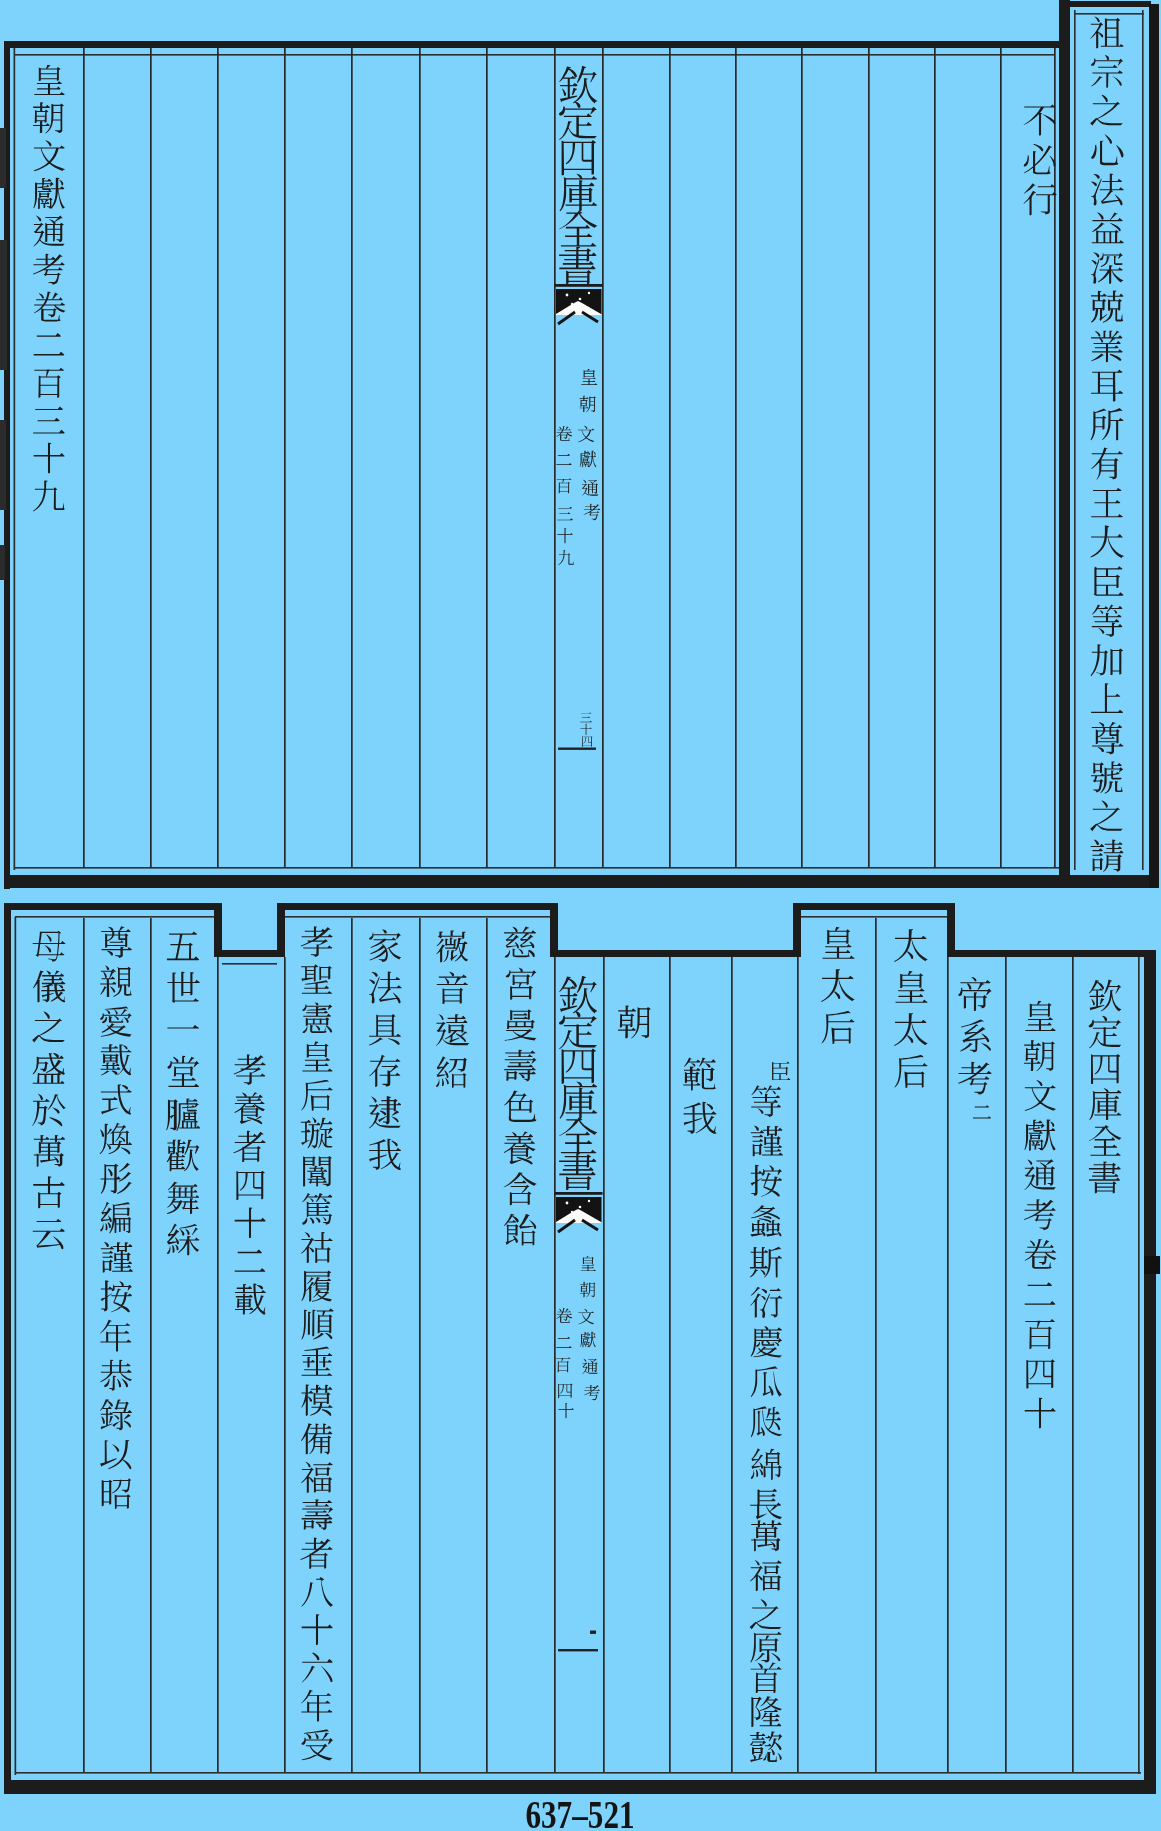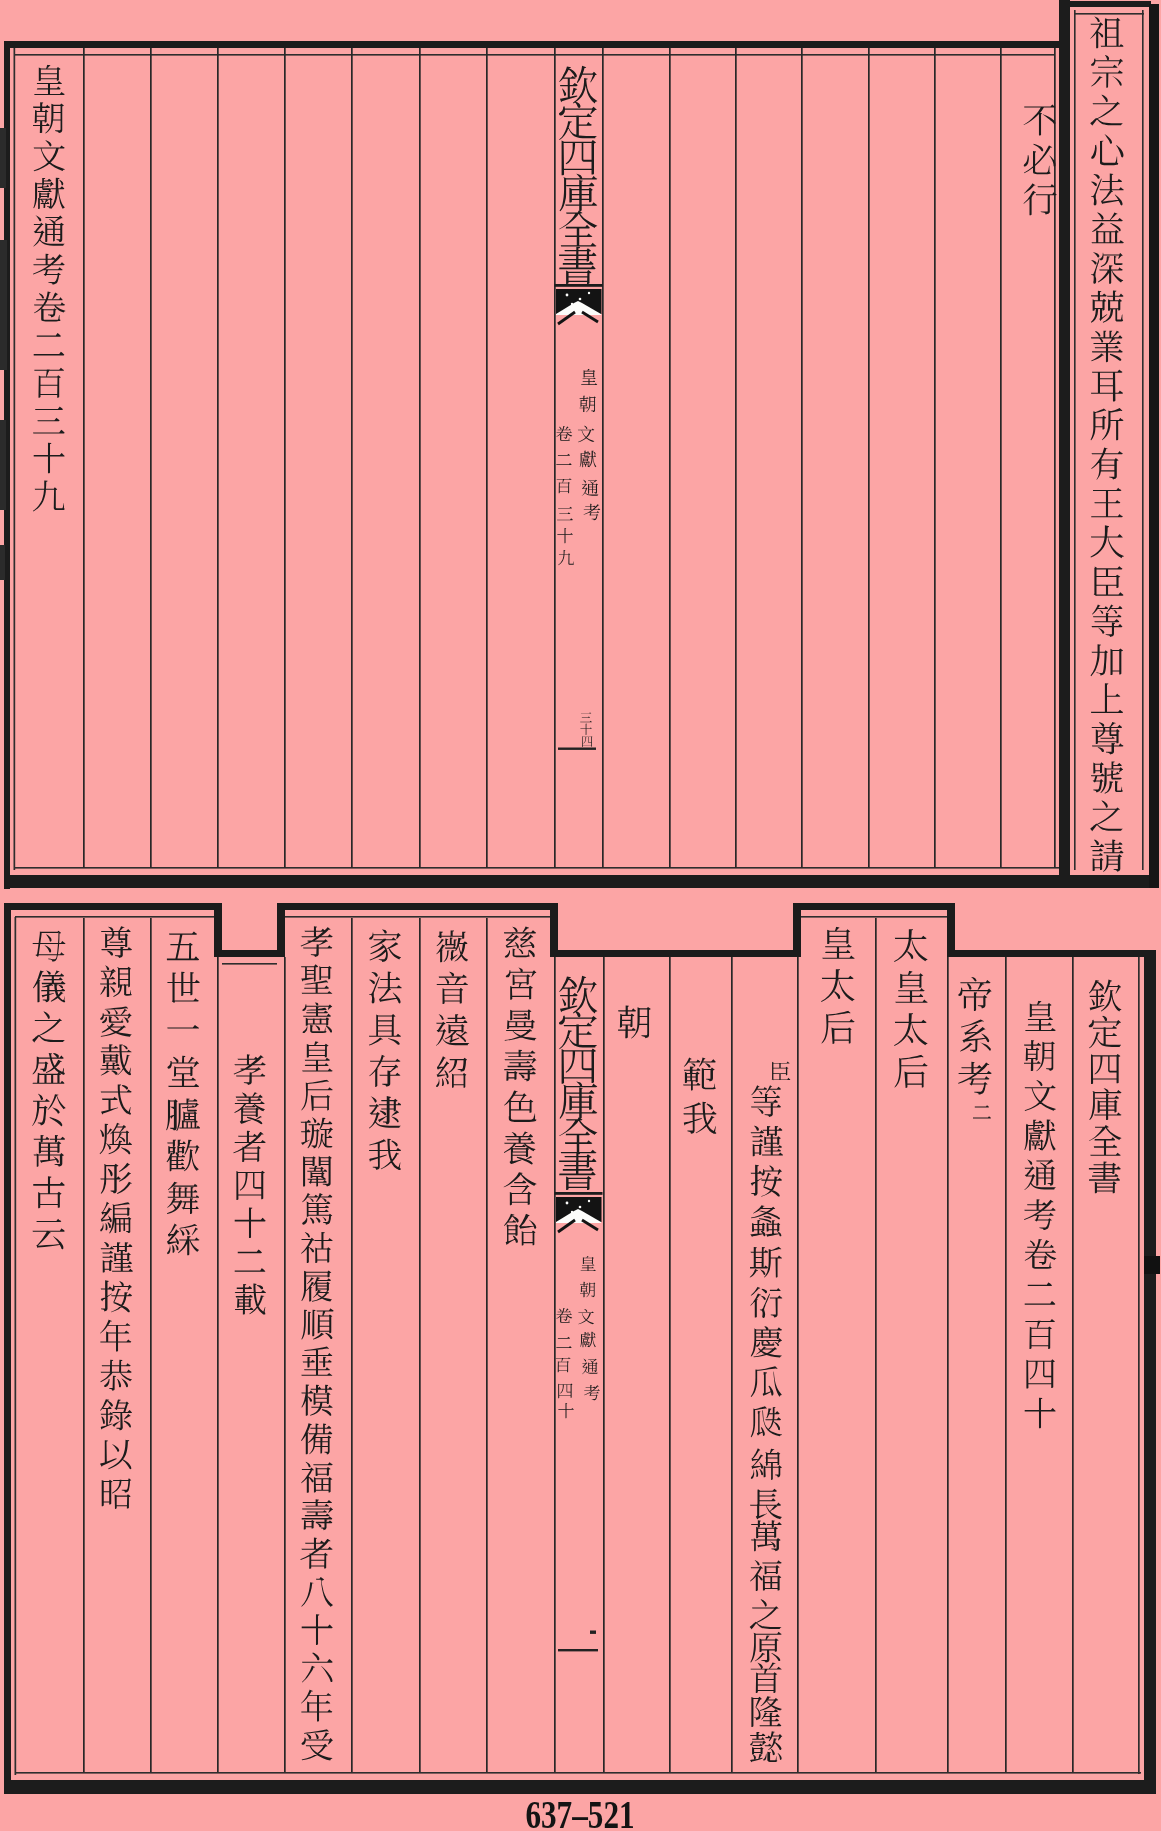--- a/index.html
+++ b/index.html
@@ -1,14 +1,14 @@
 <!DOCTYPE html>
 <html><head><meta charset="utf-8"><title>p</title><style>
 html,body{margin:0;padding:0;background:#ffffff}
-#page{position:relative;width:1161px;height:1831px;background:#fca5a5;overflow:hidden;font-family:"Liberation Serif",serif}
+#page{position:relative;width:1161px;height:1831px;background:#7dd3fc;overflow:hidden;font-family:"Liberation Serif",serif}
 </style></head><body>
 
 <div id="page">
 <svg width="1161" height="1831" viewBox="0 0 1161 1831">
 <defs>
 <path id="g0" d="m84 51q0 0 1-1 1-1 3-2 2-1 4-3 2-2 4-3 0-1-1-1 -1 0-2 0l-87 0 -1 3 73 0z"></path>
 <path id="g1" d="m82 78q0 0 1-1 1-1 2-2 1-1 3-2 2-1 3-3 0-2-3-2l-78 0 -1 3 67 0zm-10-33q0 0 1-1 1-1 2-2 1-1 3-2 2-1 3-3 0-2-3-2l-61 0 -1 3 50 0zm14-35q0 0 1-1 1-1 3-2 2-1 3-3 2-1 3-3 0-2-3-2l-89 0 -1 3 77 0z"></path>
 <path id="g2" d="m44 83l10-1q0-1-1-2 -1-1-3-1l0-80 -6 0zm3-36l27 0 5 6q0 0 1-1 1-1 2-2 1-1 3-2 1-1 3-2 0-2-3-2l-38 0zm-43-46l78 0 5 6q0 0 1-1 1-1 2-2 1-1 3-2 2-1 3-2 0-2-3-2l-88 0z"></path>
 <path id="g3" d="m58 53q10-4 17-7 7-4 11-7 4-3 6-6 2-3 2-5 0-2-1-3 -1-1-3 0 -2 3-6 7 -4 4-8 7 -5 4-9 7 -5 3-9 6zm-53 22l75 0 5 6q0 0 1-1 1-1 2-2 1-1 3-2 2-1 3-2 0-2-3-2l-86 0zm42-19l2 2 7-3q0-1-1-1 -1 0-2-1l0-59q0 0-1-1 -1 0-2-1 -1 0-2 0l-1 0zm7 18l8 0q-6-11-15-20 -9-10-20-18 -11-8-23-14l-1 1q8 5 16 11 8 6 14 13 7 7 12 14 5 7 9 14z"></path>
 <path id="g4" d="m30 80q0-1-1-2 -1-1-3-1l0-4 -6 0 0 6 0 2zm-5-4l1-1 0-77 1 0 -2-4 -7 5q1 1 2 2 1 1 2 1l-2-3 0 77zm61-69q0 0 1-1 1-1 2-2 1-1 3-2 2-1 3-2 0-2-3-2l-69 0 0 3 57 0zm-11 18l0-3 -26 0 0 3zm14 35q0 0 1-1 1-1 2-2 1-1 3-2 1-1 3-2 0-2-3-2l-89 0 -1 3 79 0zm-34 22q0-1-1-2 -1-1-3-1l0-63q0 0-1-1 -1-1-2-1 -1 0-2 0l-1 0 0 69zm26-1q0-1-1-2 -1-1-3-1l0-60q0 0-1-1 -1-1-2-1 -1 0-2 0l-1 0 0 66z"></path>

